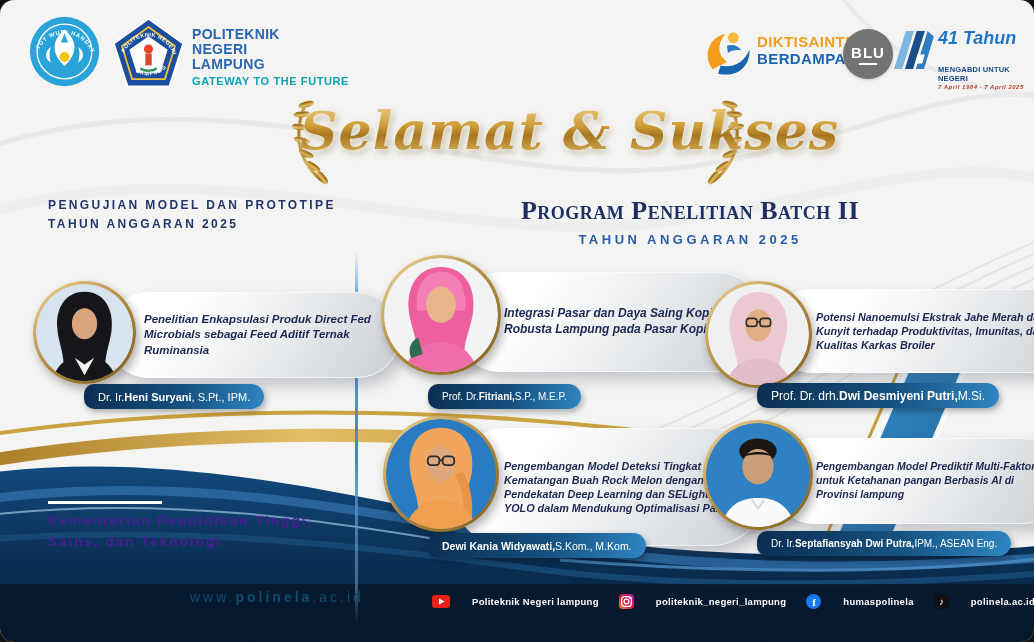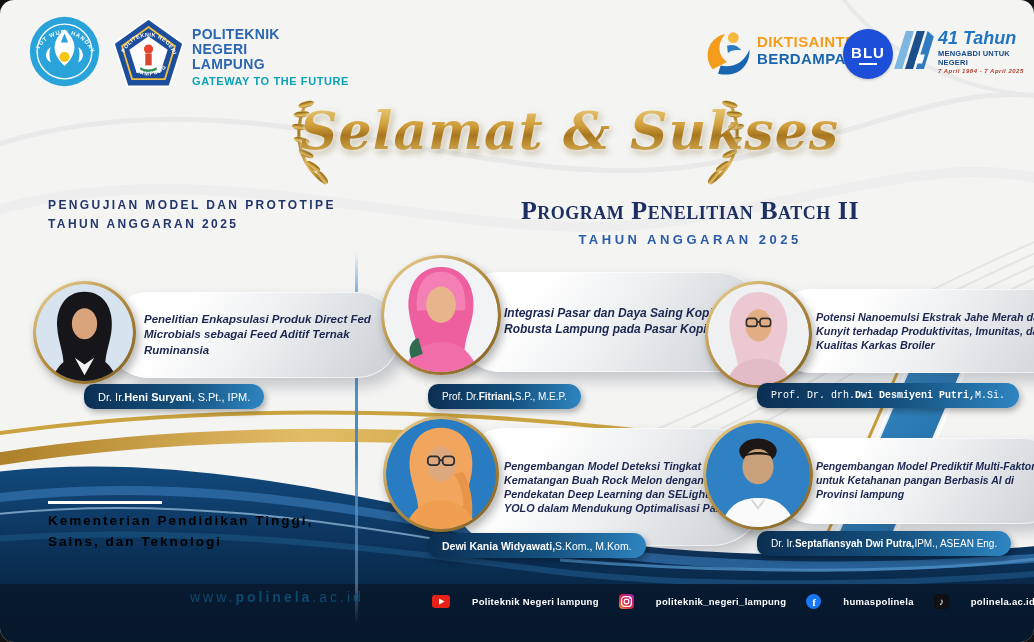--- a/index.html
+++ b/index.html
@@ -5,26 +5,26 @@
   html,body{margin:0;padding:0;background:#121212;font-family:"Liberation Sans",sans-serif;}
   .poster{position:relative;width:1034px;height:642px;margin:0 auto;overflow:hidden;
           border-radius:14px;background:#f4f4f3;}
   .abs{position:absolute;}
   svg{display:block;}
   
   .inst-name{font-size:14px;font-weight:800;color:#2b66b1;line-height:1.07;letter-spacing:.3px;}
   .inst-tag{margin-top:3px;font-size:11px;font-weight:800;color:#0aa3b5;letter-spacing:.6px;}
   .dikti-1{font-size:15px;font-weight:800;color:#f49d1d;letter-spacing:.4px;line-height:1.15;}
   .dikti-2{font-size:15px;font-weight:800;color:#1a65b0;letter-spacing:.4px;line-height:1.15;}
-  .blu-badge{width:50px;height:50px;border-radius:50%;background:#1d4ed8;display:flex;flex-direction:column;
+  .blu-badge{width:50px;height:50px;border-radius:50%;background:#737373;display:flex;flex-direction:column;
              align-items:center;justify-content:center;box-shadow:0 1px 3px rgba(0,0,0,.2);}
   .blu-badge span{color:#fff;font-weight:800;font-size:15px;letter-spacing:1px;}
   .blu-badge i{display:block;width:18px;height:2px;background:#ffffff;margin-top:2px;}
   .ann-title{font-size:18px;font-weight:800;font-style:italic;color:#1f74c4;line-height:1;}
-  .ann-sub{font-size:7.5px;font-weight:800;color:#164a86;letter-spacing:.2px;margin-top:2px;}
+  .ann-sub{font-size:7.5px;font-weight:800;color:#164a86;letter-spacing:.2px;margin-top:18px;}
   .ann-dates{font-size:6px;font-weight:700;color:#b23b2e;letter-spacing:.5px;margin-top:1px;font-style:italic;}
   
   .script-title{font-family:"DejaVu Serif",serif;font-style:italic;font-weight:700;font-size:52px;
     letter-spacing:1px;white-space:nowrap;
     background:linear-gradient(180deg,#f0d78d 0%,#cf9d3a 42%,#a8761f 58%,#e8c469 100%);
     -webkit-background-clip:text;background-clip:text;color:transparent;
     filter:drop-shadow(0 0 2px rgba(255,255,255,.95)) drop-shadow(2px 3px 3px rgba(110,85,20,.35));
     transform:rotate(-2deg);}
   
   .serif-head{font-family:"Liberation Serif",serif;font-weight:700;font-variant:small-caps;
@@ -45,21 +45,21 @@
   .pill{height:25px;display:flex;align-items:center;padding:0 14px;white-space:nowrap;z-index:5;
         border-radius:12px 15px 15px 12px;color:#fff;
         background:linear-gradient(100deg,#0b2e52,#15517f 55%,#2f86c2);
         box-shadow:2px 3px 6px rgba(0,0,0,.3);}
   .pill b{font-weight:800;}
   
   .vdivider{width:2.5px;background:linear-gradient(180deg,rgba(111,168,216,0),#6fa8d8 12%,#3f85c0 55%,
             rgba(160,200,230,.4) 90%,rgba(160,200,230,0));z-index:1;}
   
   .ministry-line{width:114px;height:3px;background:#ffffff;z-index:6;}
-  .ministry{font-size:13.5px;font-weight:700;color:#000000;letter-spacing:2px;line-height:1.55;z-index:6;}
+  .ministry{font-size:13.5px;font-weight:700;color:#4c1d95;letter-spacing:2px;line-height:1.55;z-index:6;}
   .website{font-size:14px;color:#0c4a6e;letter-spacing:3px;z-index:6;white-space:nowrap;}
   .website b{font-weight:800;}
   .socials{display:flex;align-items:center;gap:20px;z-index:6;}
   .soc{display:flex;align-items:center;gap:22px;}
   .soc span{font-size:9.5px;font-weight:700;color:#ffffff;letter-spacing:.3px;white-space:nowrap;} .z3{z-index:3;}
 </style>
 </head>
 <body>
 
 <div class="poster">
@@ -302,21 +302,21 @@
           <rect x="51.5" y="34" width="10.5" height="8" rx="3"></rect>
           <path d="M48.5,37.5 L51.5,37.5"></path>
         </g>
         <path d="M17,100 C24,80 36,74 50,74 C64,74 76,80 83,100 Z" fill="#e2bcc7"></path>
       </svg>
         </div>
     </div>
     <div class="abs bubble" style="left:770px;top:289px;width:262px;height:84px;border-radius:42px;padding-left:46px;padding-right:12px;">
       <p style="font-size:10.8px;">Potensi Nanoemulsi Ekstrak Jahe Merah dan Kunyit terhadap Produktivitas, Imunitas, dan Kualitas Karkas Broiler</p>
     </div>
-    <div class="abs pill" style="left:757px;top:383px;font-size:10px;font-family:Liberation Mono, monospace;">
+    <div class="abs pill" style="left:757px;top:383px;font-size:12px;">
       <span>Prof. Dr. drh. </span>
         <b>Dwi Desmiyeni Putri,</b>
         <span> M.Si.</span>
     </div>
   </div>
 
   
   <div style="display:contents;">
     <div class="abs photo" style="left:383px;top:416px;width:110px;height:110px;">
       <div class="ph-in">

